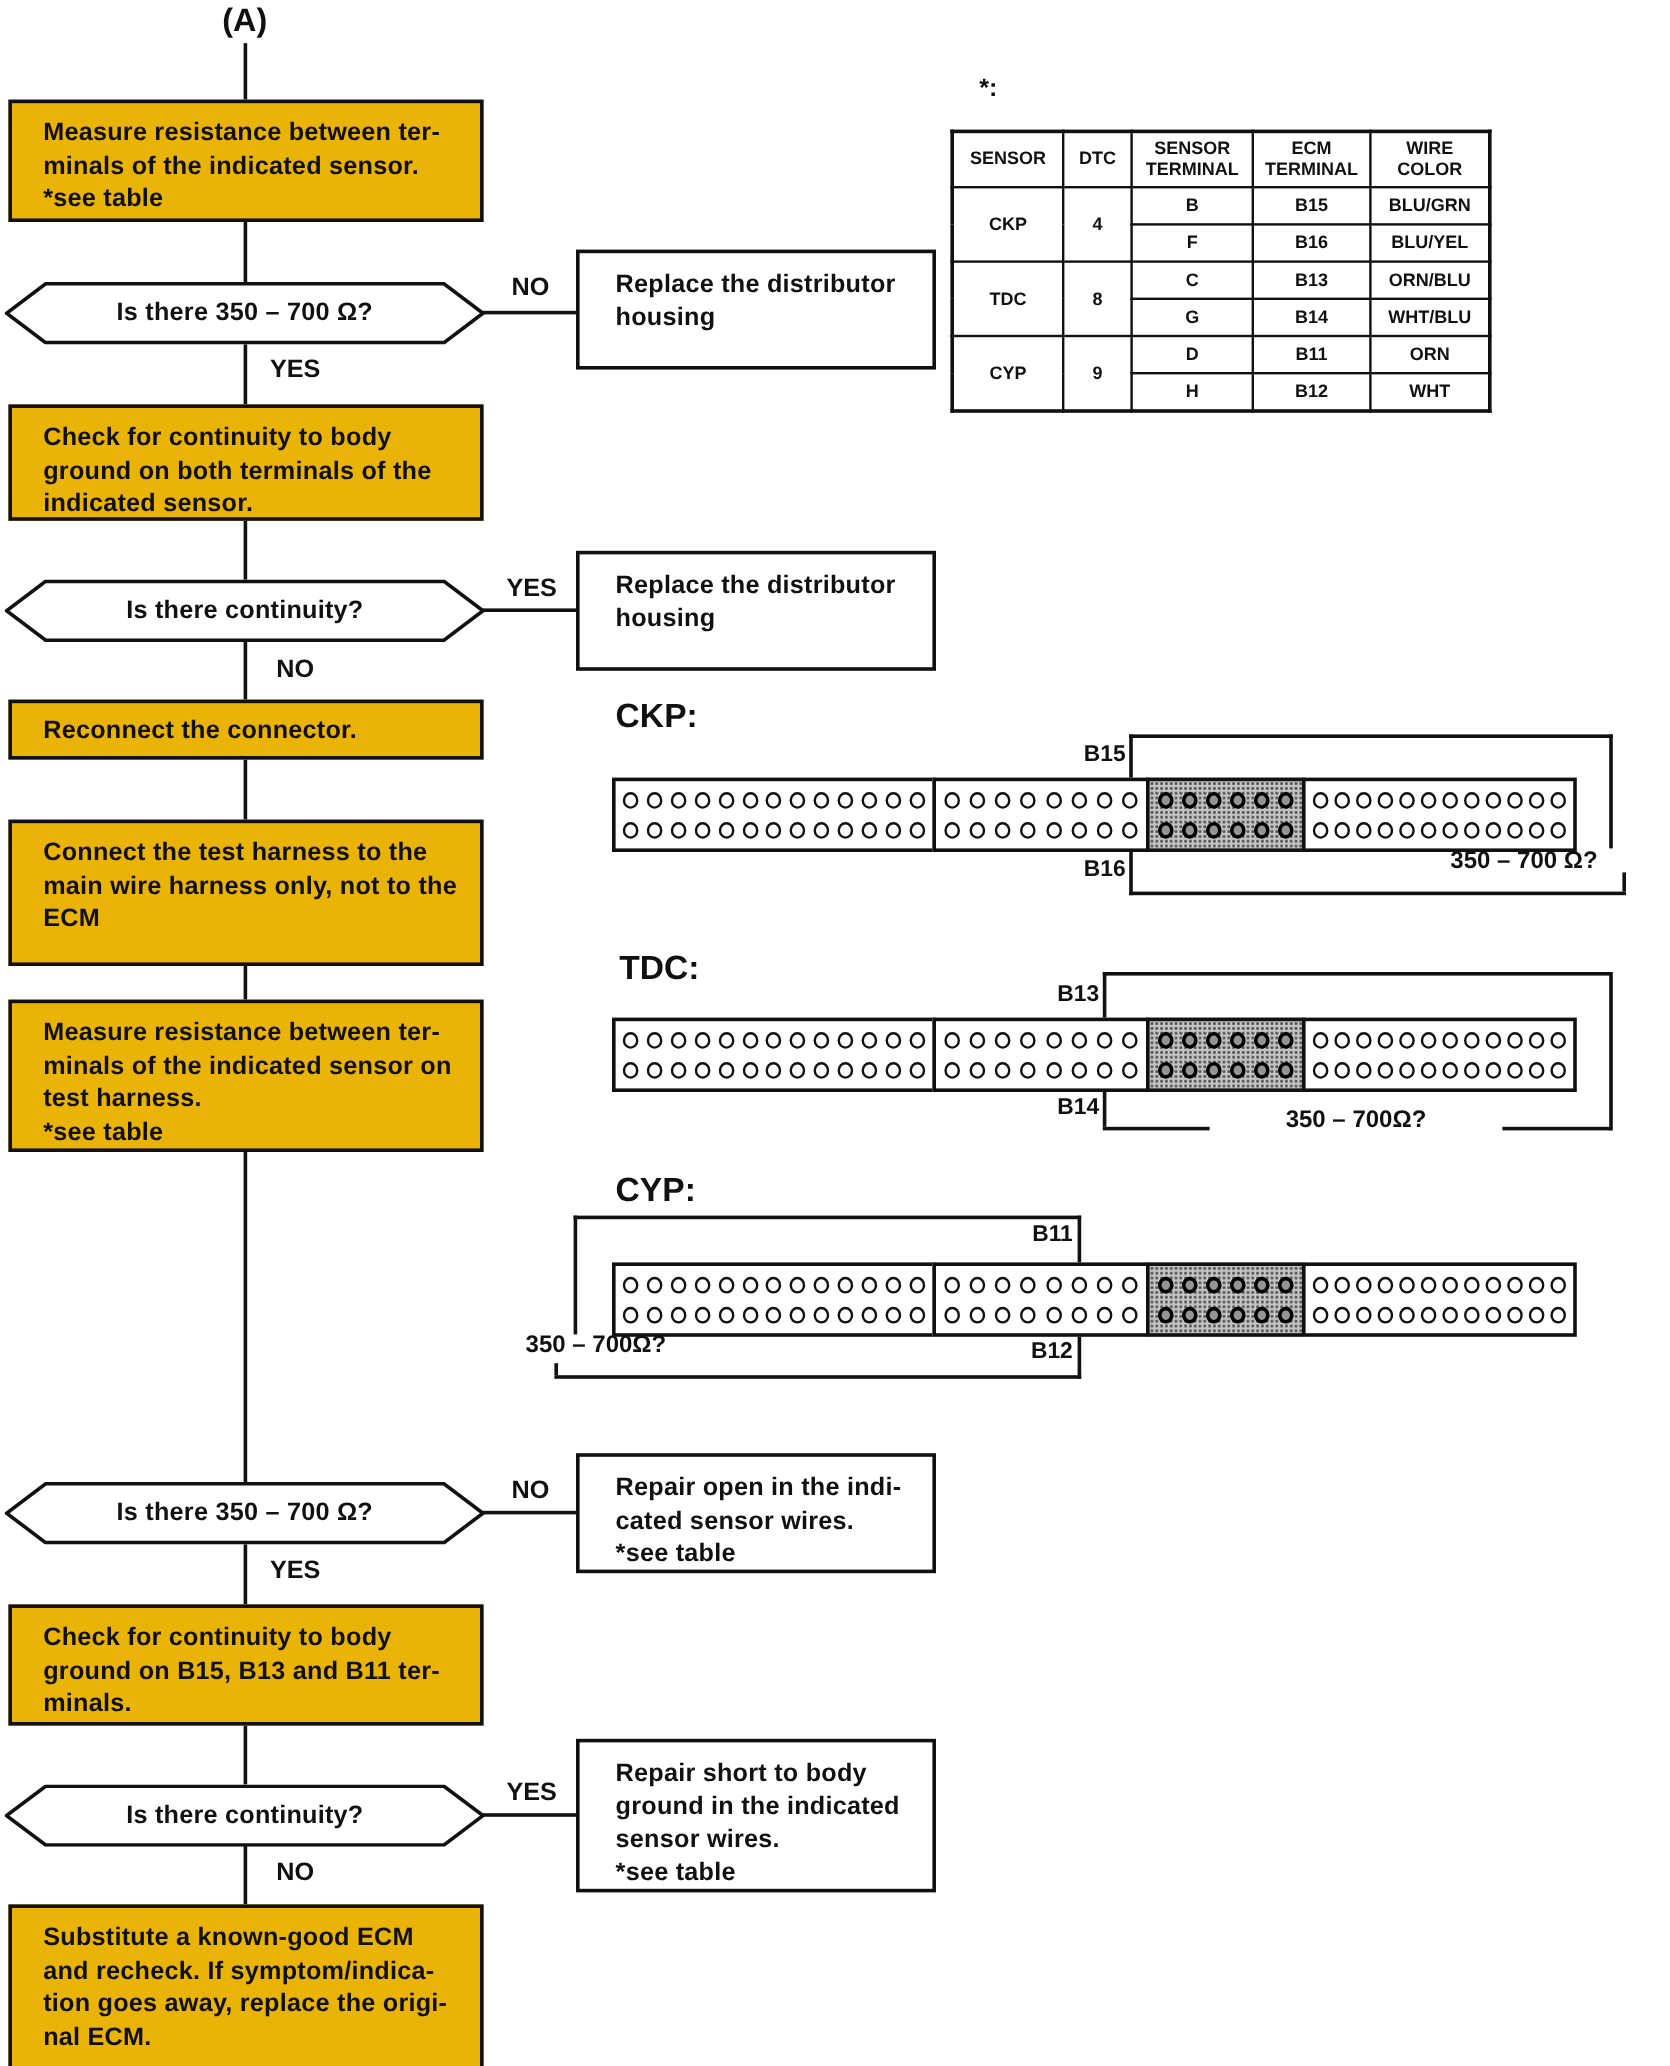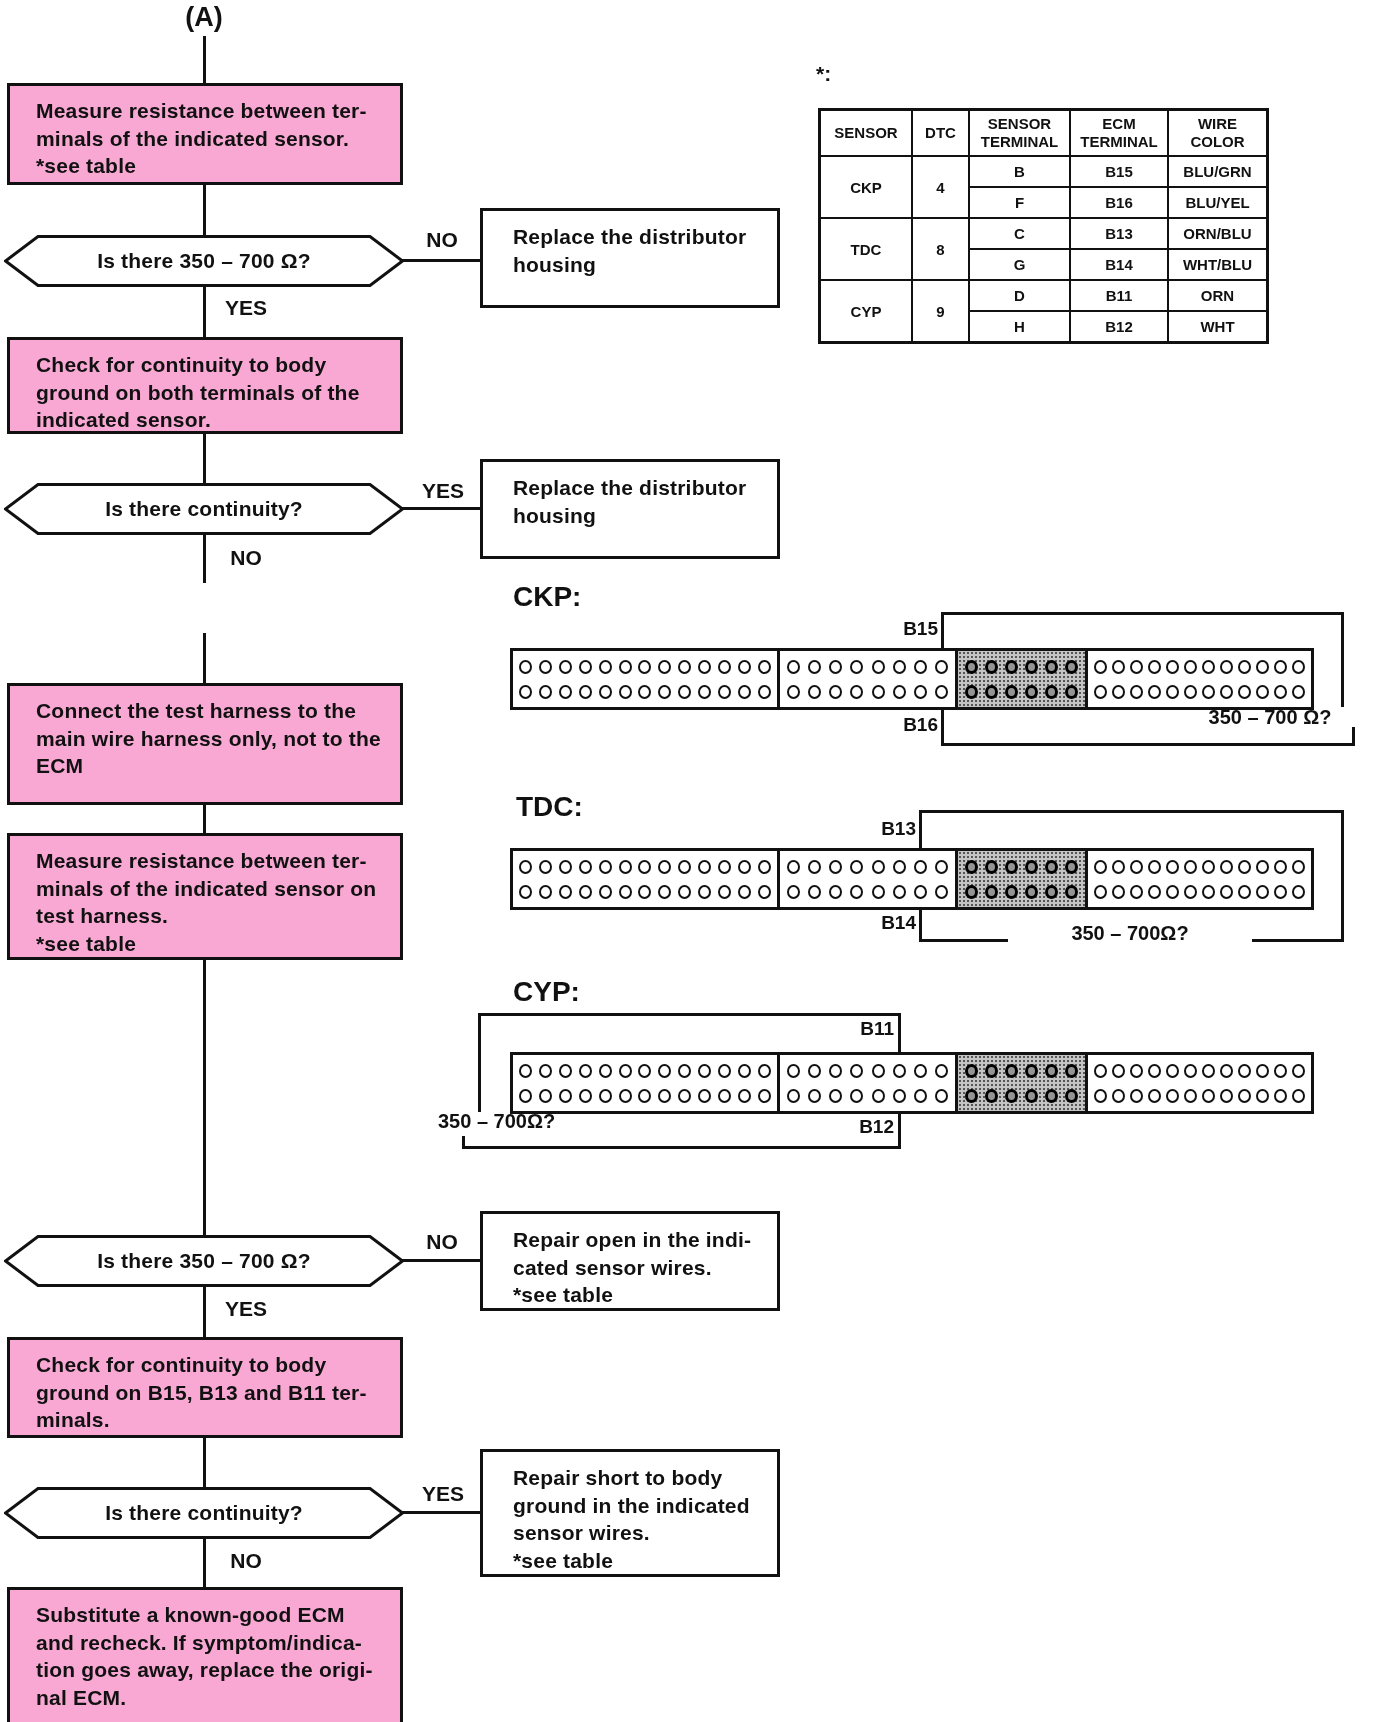--- a/index.html
+++ b/index.html
@@ -1,36 +1,36 @@
 <!DOCTYPE html>
 <html><head>
 <meta charset="utf-8">
 <style>
   html,body{margin:0;padding:0;background:#fff;}
   #page{position:relative;width:1392px;height:1722px;background:#fff;overflow:hidden;
         font-family:"Liberation Sans",sans-serif;color:#111;}
   .ln{position:absolute;background:#111;}
   .alabel{position:absolute;left:164px;top:2px;width:80px;text-align:center;
           font-size:27px;font-weight:600;}
-  .fbox{position:absolute;border:3px solid #111;background:#f9a8d4;box-sizing:border-box;
+  .fbox{position:absolute;border:3px solid #111;background:#eab308;box-sizing:border-box;
         padding:11px 12px 0 26px;font-size:21px;line-height:27.5px;font-weight:600;
         letter-spacing:.2px;}
   .fbox span,.rbox span{white-space:pre-line;display:block;}
   .fbox.center1{padding-top:9px;}
   .rbox{position:absolute;border:3px solid #111;background:#fff;box-sizing:border-box;
         padding:12px 10px 0 30px;font-size:21px;line-height:27.5px;font-weight:700;
         letter-spacing:.2px;}
   .hex{position:absolute;width:400px;height:52px;}
   .hex svg{position:absolute;left:0;top:0;}
   .hex-label{position:absolute;left:0;top:0;width:100%;height:100%;display:flex;
              align-items:center;justify-content:center;font-size:21px;font-weight:600;
              letter-spacing:.2px;}
   .branch-lab{position:absolute;font-size:21px;font-weight:700;text-align:center;}
   .note{position:absolute;left:816px;top:62px;font-size:21px;font-weight:700;}
-  #dtc-table{position:absolute;left:818px;top:108px;border-collapse:collapse;
+  #dtc-table{position:absolute;left:792px;top:108px;border-collapse:collapse;
              table-layout:fixed;}
   #dtc-table th,#dtc-table td{border:2px solid #111;text-align:center;vertical-align:middle;
              font-size:15px;font-weight:700;padding:0;}
   #dtc-table{border:3px solid #111;}
   #dtc-table th{height:44px;line-height:18px;}
   #dtc-table td{height:29px;}
   .conn-title{position:absolute;font-size:28px;font-weight:700;}
   .pin-lab{position:absolute;width:80px;font-size:19px;font-weight:700;text-align:right;}
   .measure{position:absolute;font-size:20px;font-weight:700;}
   .sect{position:absolute;height:62px;border:3px solid #111;background:#fff;
@@ -397,20 +397,23 @@
 minals of the indicated sensor.
 *see table</span>
     </div>
 
   <div class="fbox" style="left:7px;top:337px;width:396px;height:97px">
     <span>Check for continuity to body
 ground on both terminals of the
 indicated sensor.</span>
     </div>
 
+  <div class="fbox center1" style="left:7px;top:583px;width:396px;height:50px">
+    <span>Reconnect the connector.</span>
+    </div>
 
   <div class="fbox" style="left:7px;top:683px;width:396px;height:122px">
     <span>Connect the test harness to the
 main wire harness only, not to the
 ECM</span>
     </div>
 
   <div class="fbox" style="left:7px;top:833px;width:396px;height:127px">
     <span>Measure resistance between ter-
 minals of the indicated sensor on

